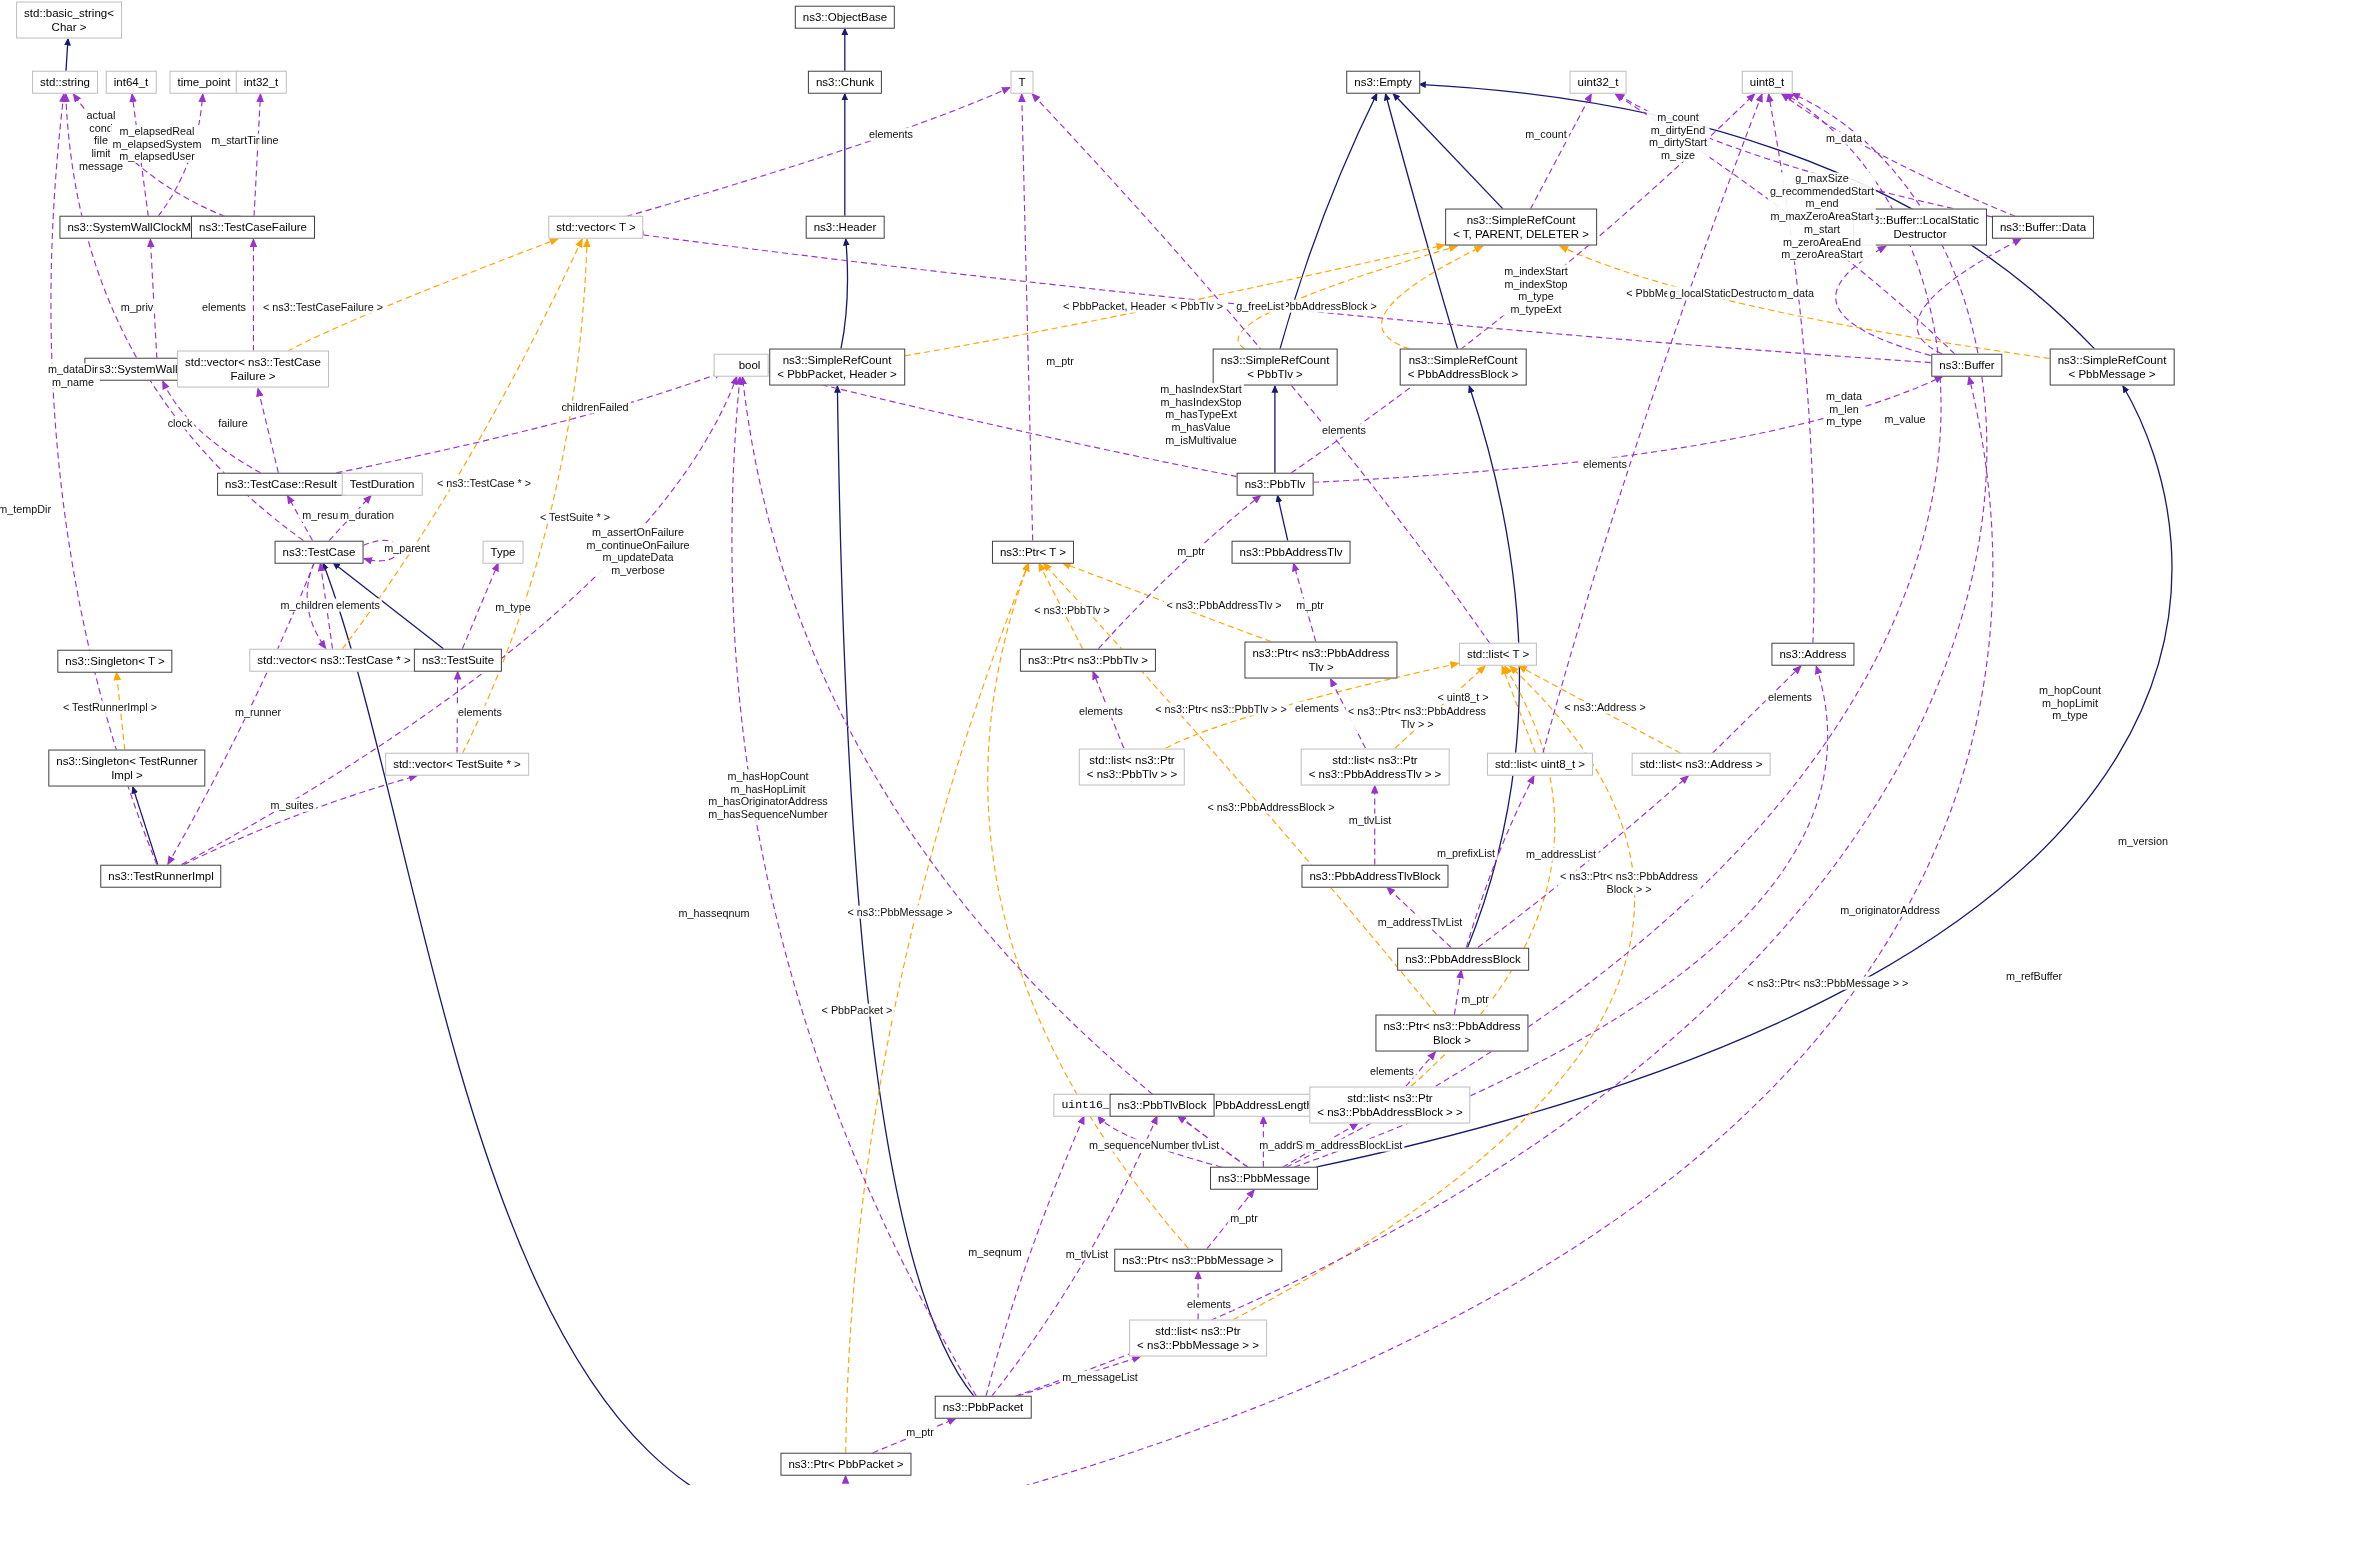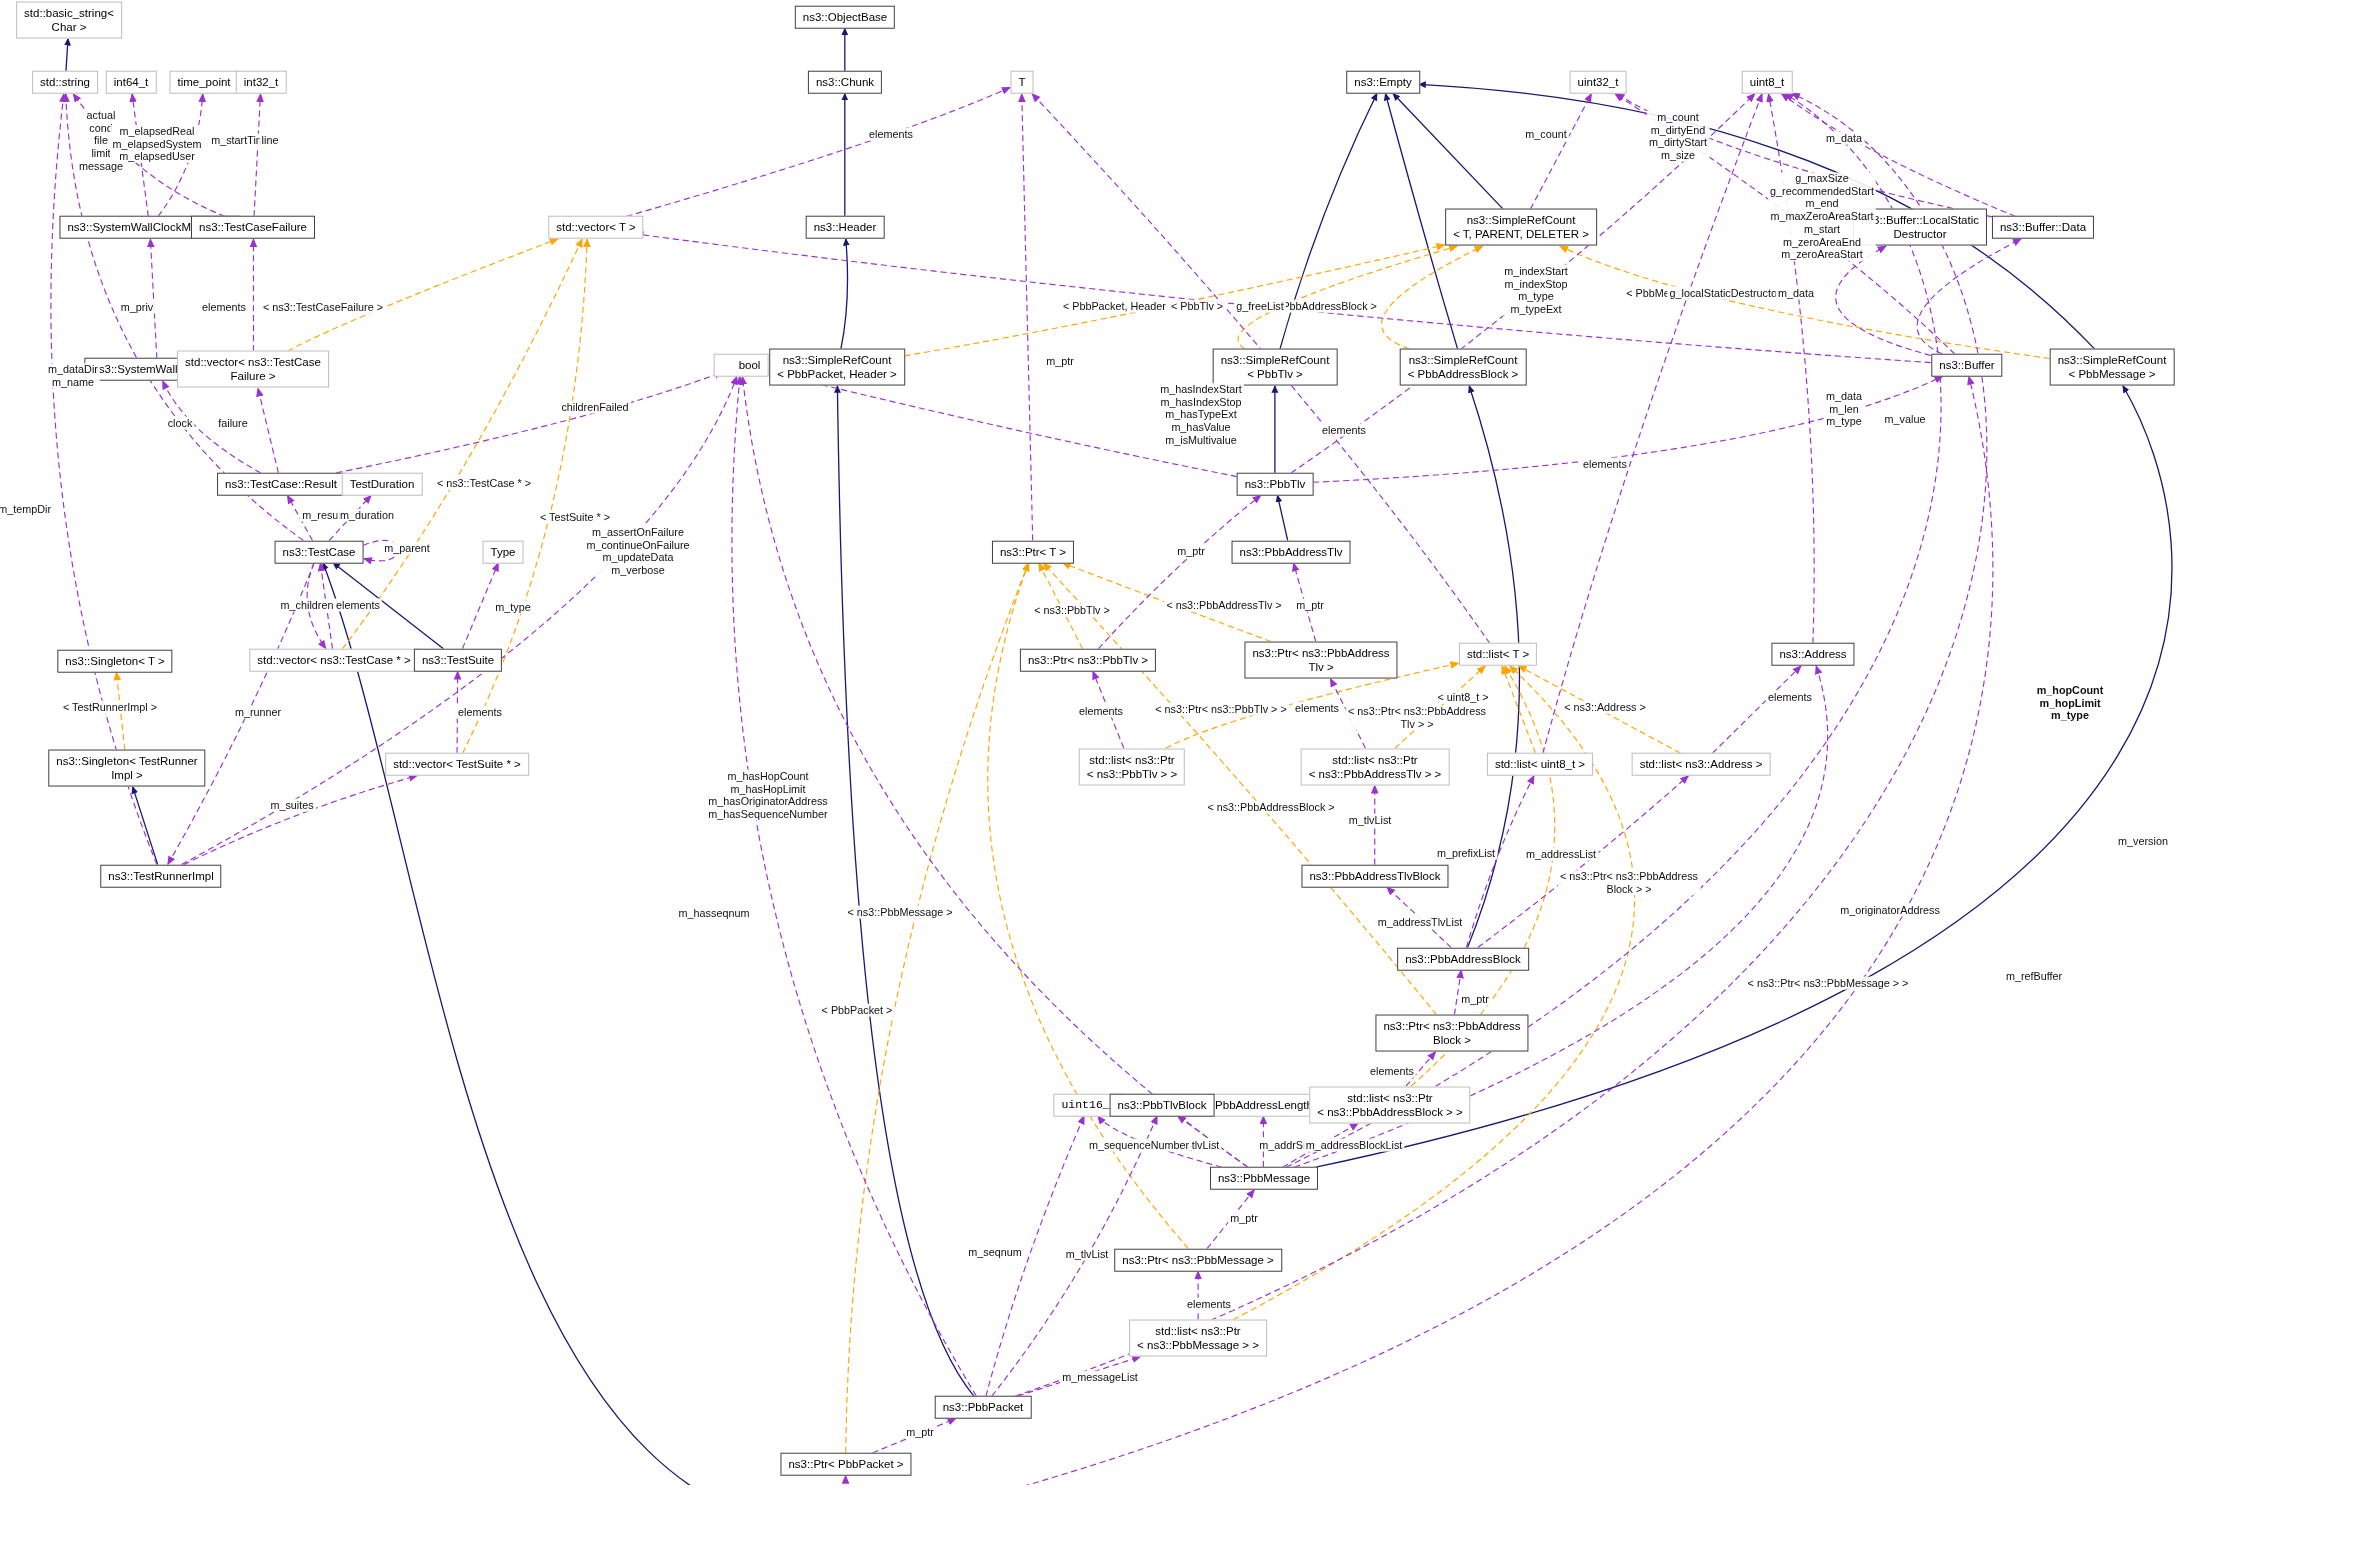--- a/index.html
+++ b/index.html
@@ -297,21 +297,21 @@
       <div class="edge-label" style="left: 1725px; top: 293px;">g_localStaticDestructor</div>
       <div class="edge-label" style="left: 1796px; top: 293px;">m_data</div>
       <div class="edge-label" style="left: 1536px; top: 290px;">m_indexStart
 m_indexStop
 m_type
 m_typeExt</div>
       <div class="edge-label" style="left: 1905px; top: 419px;">m_value</div>
       <div class="edge-label" style="left: 1844px; top: 409px;">m_data
 m_len
 m_type</div>
-      <div class="edge-label" style="left: 2070px; top: 703px; font-weight: bold;">m_hopCount
+      <div class="edge-label" style="left: 2070px; top: 703px;">m_hopCount
 m_hopLimit
 m_type</div>
       <div class="edge-label" style="left: 2143px; top: 841px;">m_version</div>
       <div class="edge-label" style="left: 1890px; top: 910px;">m_originatorAddress</div>
       <div class="edge-label" style="left: 1790px; top: 697px;">elements</div>
       <div class="edge-label" style="left: 1605px; top: 464px;">elements</div>
       <div class="edge-label" style="left: 1101px; top: 711px;">elements</div>
       <div class="edge-label" style="left: 1317px; top: 708px;">elements</div>
       <div class="edge-label" style="left: 1191px; top: 551px;">m_ptr</div>
       <div class="edge-label" style="left: 1310px; top: 605px;">m_ptr</div>

